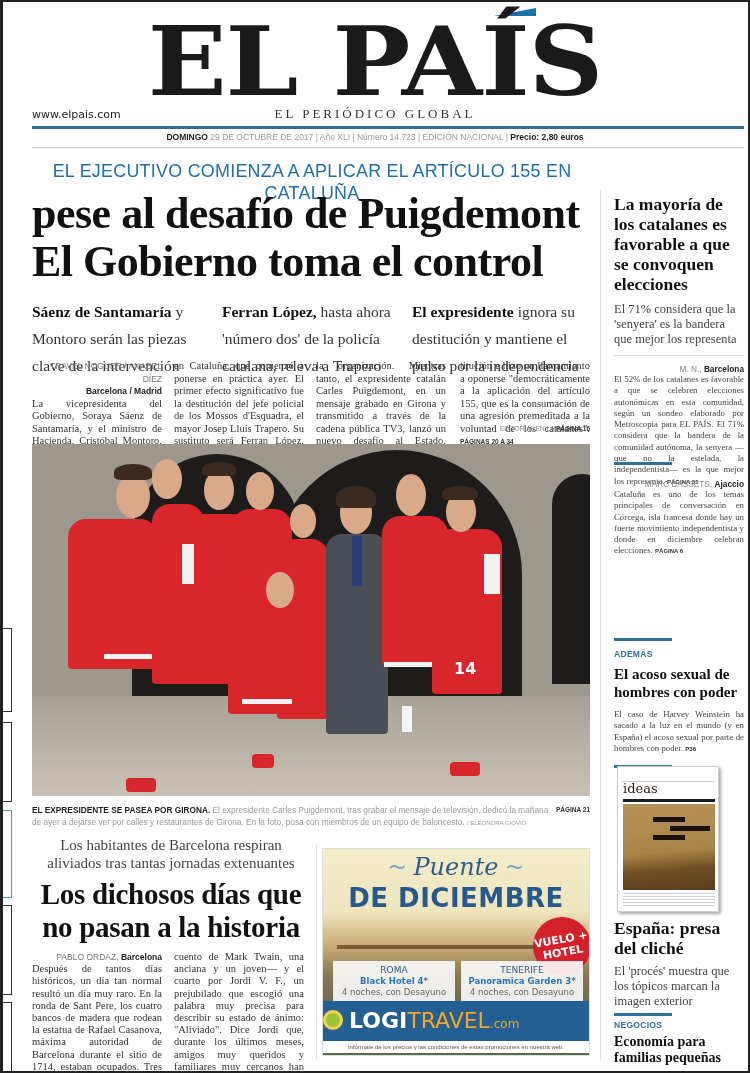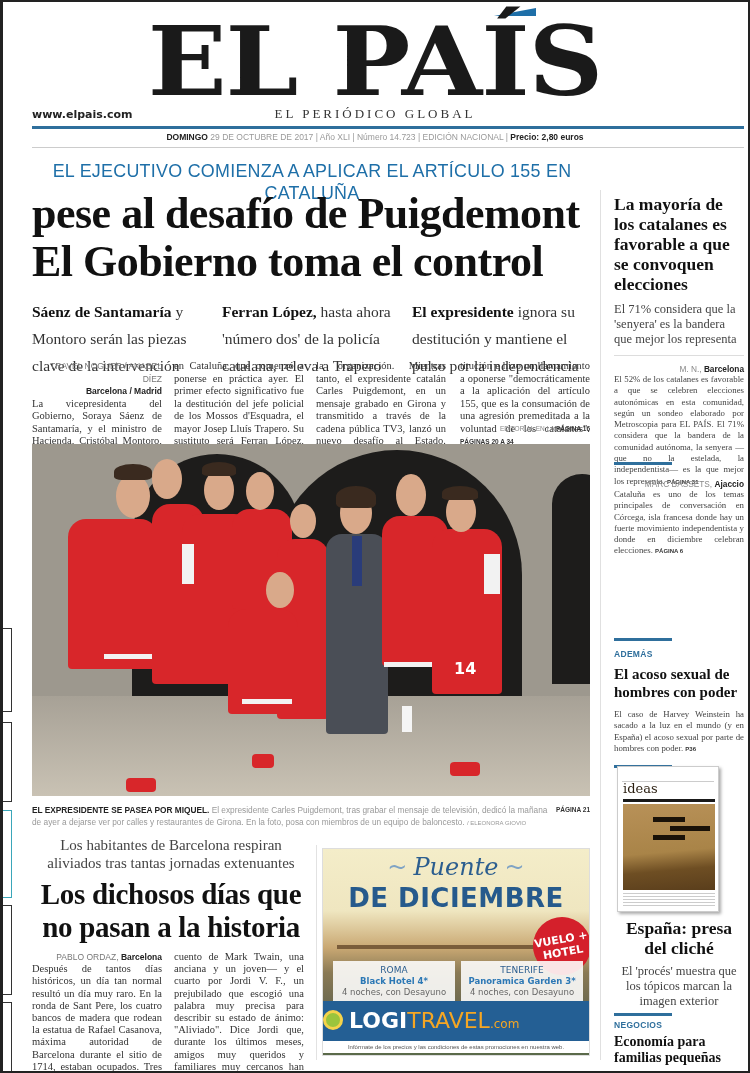--- a/index.html
+++ b/index.html
@@ -4,21 +4,21 @@
 <style>
   * { box-sizing: border-box; margin: 0; padding: 0; }
   html, body { width: 750px; height: 1073px; background: #fff; overflow: hidden; }
   body { position: relative; font-family: "Liberation Serif", serif; color: #1a1a1a; }
 
   .frame { position: absolute; left: 0; top: 0; width: 750px; height: 1073px; border-left: 3px solid #222; border-right: 2px solid #222; border-top: 2px solid #222; border-bottom: 2px solid #222; pointer-events: none; }
 
   
   .logo { position: absolute; left: 160px; top: 14px; width: 430px; height: 95px; font-family: "DejaVu Serif", serif; font-weight: bold; font-size: 96px; letter-spacing: -1px; line-height: 95px; color: #1a1a1a; text-align: center; transform: scaleX(1.08); transform-origin: center; }
   .logo-accent { position: absolute; left: 494px; top: 8px; width: 42px; height: 8px; background: #1e6fa8; clip-path: polygon(100% 0, 100% 100%, 0 100%); }
-  .url { position: absolute; left: 32px; top: 108px; font-family: "DejaVu Sans", sans-serif; font-weight: bold; font-size: 11px; color: #222; }
+  .url { position: absolute; left: 32px; top: 108px; font-family: "DejaVu Sans", sans-serif; font-weight: normal; font-size: 11px; color: #222; }
   .tagline { position: absolute; left: 0; width: 750px; top: 106px; text-align: center; font-size: 13px; letter-spacing: 3px; color: #333; }
   .blue-rule { position: absolute; left: 32px; top: 126px; width: 712px; height: 3px; background: #2f6f9c; }
   .dateline { position: absolute; left: 0; width: 750px; top: 132px; text-align: center; font-family: "Liberation Sans", sans-serif; font-size: 8.5px; color: #999; }
   .dateline b { color: #222; }
   .dateline .price { color: #222; font-weight: bold; }
   .thin-rule { position: absolute; left: 32px; top: 147px; width: 712px; height: 1px; background: #ccc; }
 
   
   .kicker { position: absolute; left: 32px; width: 560px; top: 160px; text-align: center; font-family: "Liberation Sans", sans-serif; font-size: 19px; color: #1e6fa8; letter-spacing: 0.3px; transform: scaleX(0.94); }
   .main-hl { position: absolute; left: 32px; top: 190px; width: 570px; font-size: 44px; font-weight: bold; line-height: 48px; letter-spacing: -0.5px; color: #111; }
@@ -199,21 +199,21 @@
   <div class="shorts-stripe" style="left:452px;top:110px;width:16px;height:40px;"></div>
   <div style="position:absolute;left:422px;top:215px;color:#fff;font-family:'DejaVu Sans',sans-serif;font-weight:bold;font-size:16px;">14</div>
   <div class="head" style="left:414px;top:48px;width:30px;height:40px;"></div>
   <div class="hair" style="left:410px;top:42px;width:36px;height:14px;"></div>
   <div class="shoe" style="left:418px;top:318px;width:30px;height:14px;"></div>
   <div class="shoe" style="left:94px;top:334px;width:30px;height:14px;"></div>
 </div>
 
 <div class="caption">
   <span class="pg">PÁGINA 21</span>
-  <b>EL EXPRESIDENTE SE PASEA POR MIQUEL.</b><span> El expresidente Carles Puigdemont, tras grabar el mensaje de televisión, dedicó la mañana de ayer a dejarse ver por calles y restaurantes de Girona. En la foto, posa con miembros de un equipo de baloncesto.</span>
+  <b>EL EXPRESIDENTE SE PASEA POR GIRONA.</b><span> El expresidente Carles Puigdemont, tras grabar el mensaje de televisión, dedicó la mañana de ayer a dejarse ver por calles y restaurantes de Girona. En la foto, posa con miembros de un equipo de baloncesto.</span>
   <span style="font-size:6px;">/ ELEONORA GIOVIO</span>
 </div>
 
 <div class="sub-kicker">Los habitantes de Barcelona respiran aliviados tras tantas jornadas extenuantes</div>
 <div class="lower-hl">Los dichosos días que no pasan a la historia</div>
 <div class="lcol" style="left:32px;">
   <div class="byline">
     <span>PABLO ORDAZ,</span>
     <b style="color:#222;">Barcelona</b>
   </div>
@@ -277,21 +277,21 @@
   <div class="top"></div>
   <div class="title">ideas</div>
   <div class="bar"></div>
   <div class="painting"></div>
   <div class="blk" style="left:35px;top:50px;width:32px;"></div>
   <div class="blk" style="left:52px;top:59px;width:40px;"></div>
   <div class="blk" style="left:35px;top:68px;width:32px;"></div>
   <div class="foot"></div>
 </div>
 
-<div class="rblock" style="top:918px;text-align:center;">
+<div class="rblock" style="top:918px;">
   <div class="rhl">España: presa del cliché</div>
   <div class="rdeck" style="margin-top:6px;">El 'procés' muestra que los tópicos marcan la imagen exterior</div>
 </div>
 
 <div class="rblock" style="top:1013px;">
   <div class="rbar" style="margin-bottom:4px;"></div>
   <div class="rsection" style="margin-bottom:4px;">NEGOCIOS</div>
   <div class="rhl" style="font-size:14px;line-height:16px;">Economía para familias pequeñas</div>
 </div>
 

